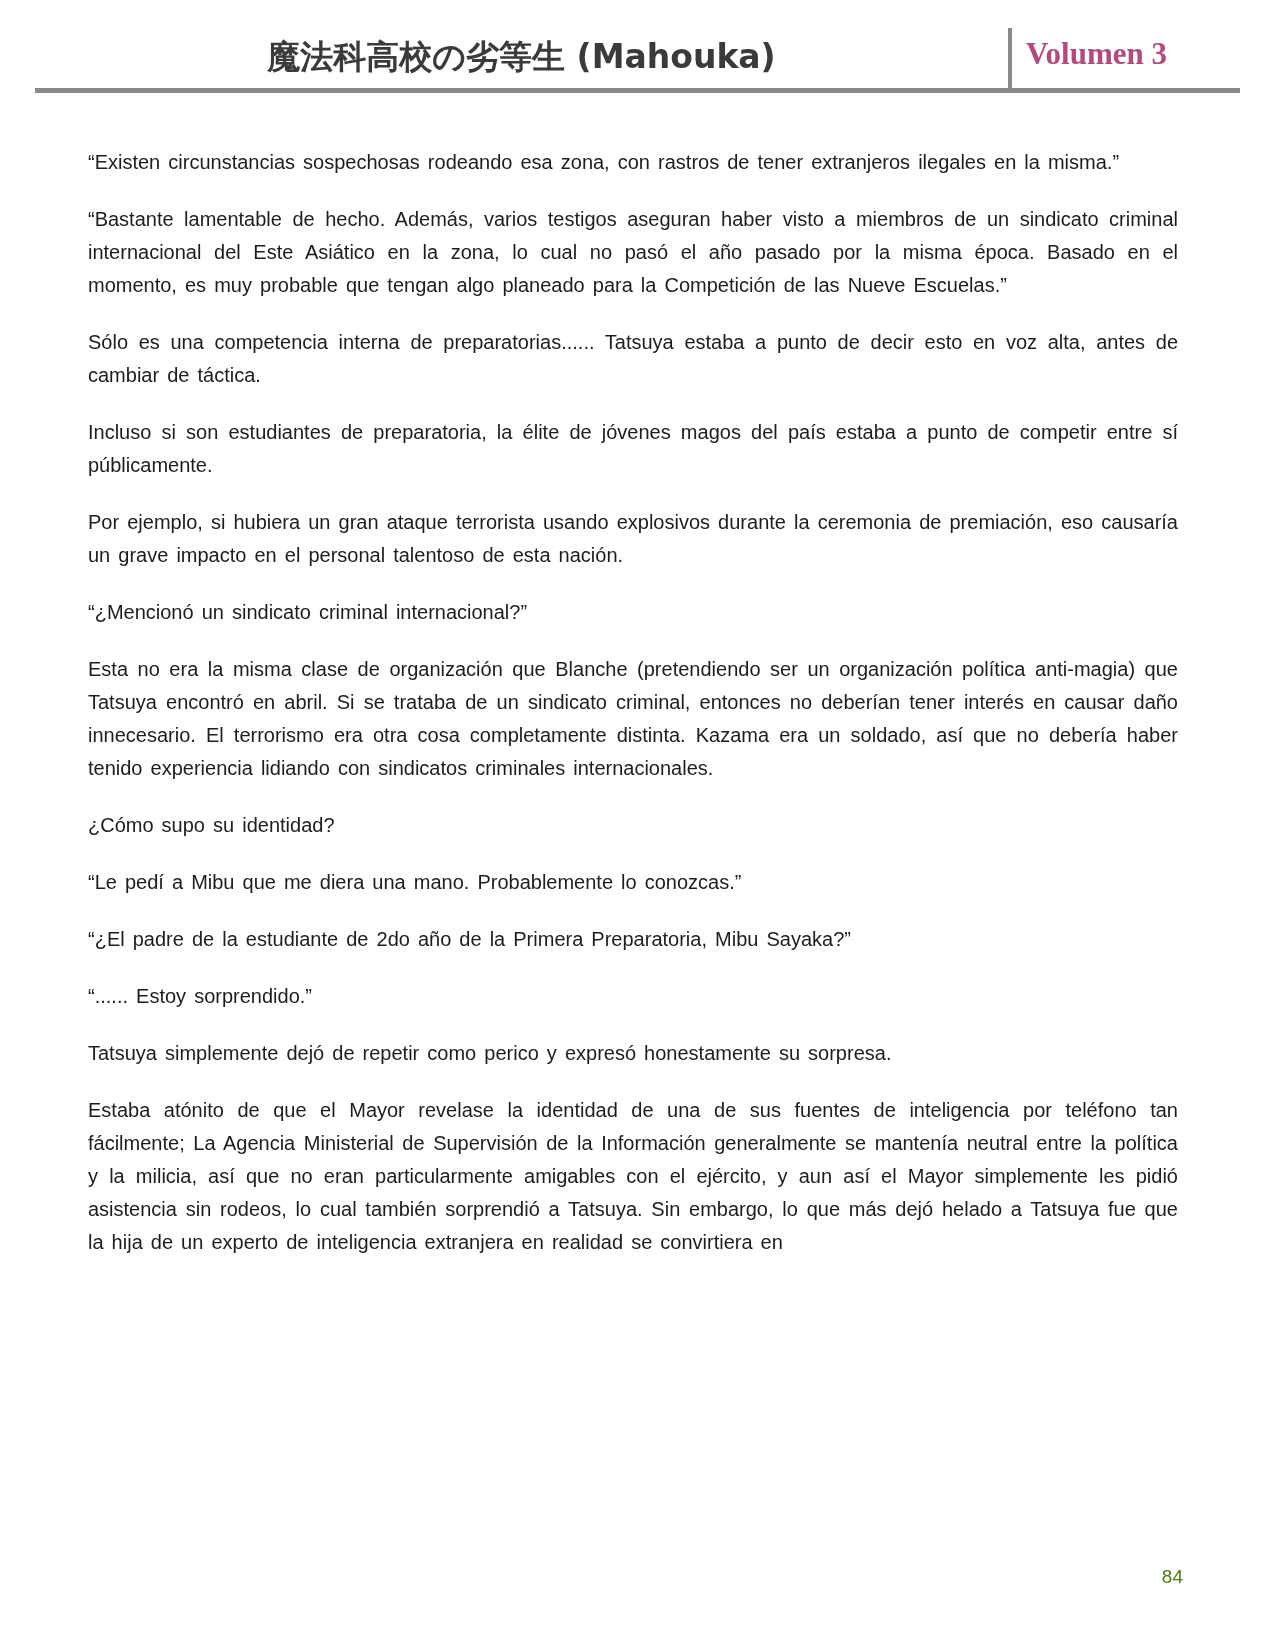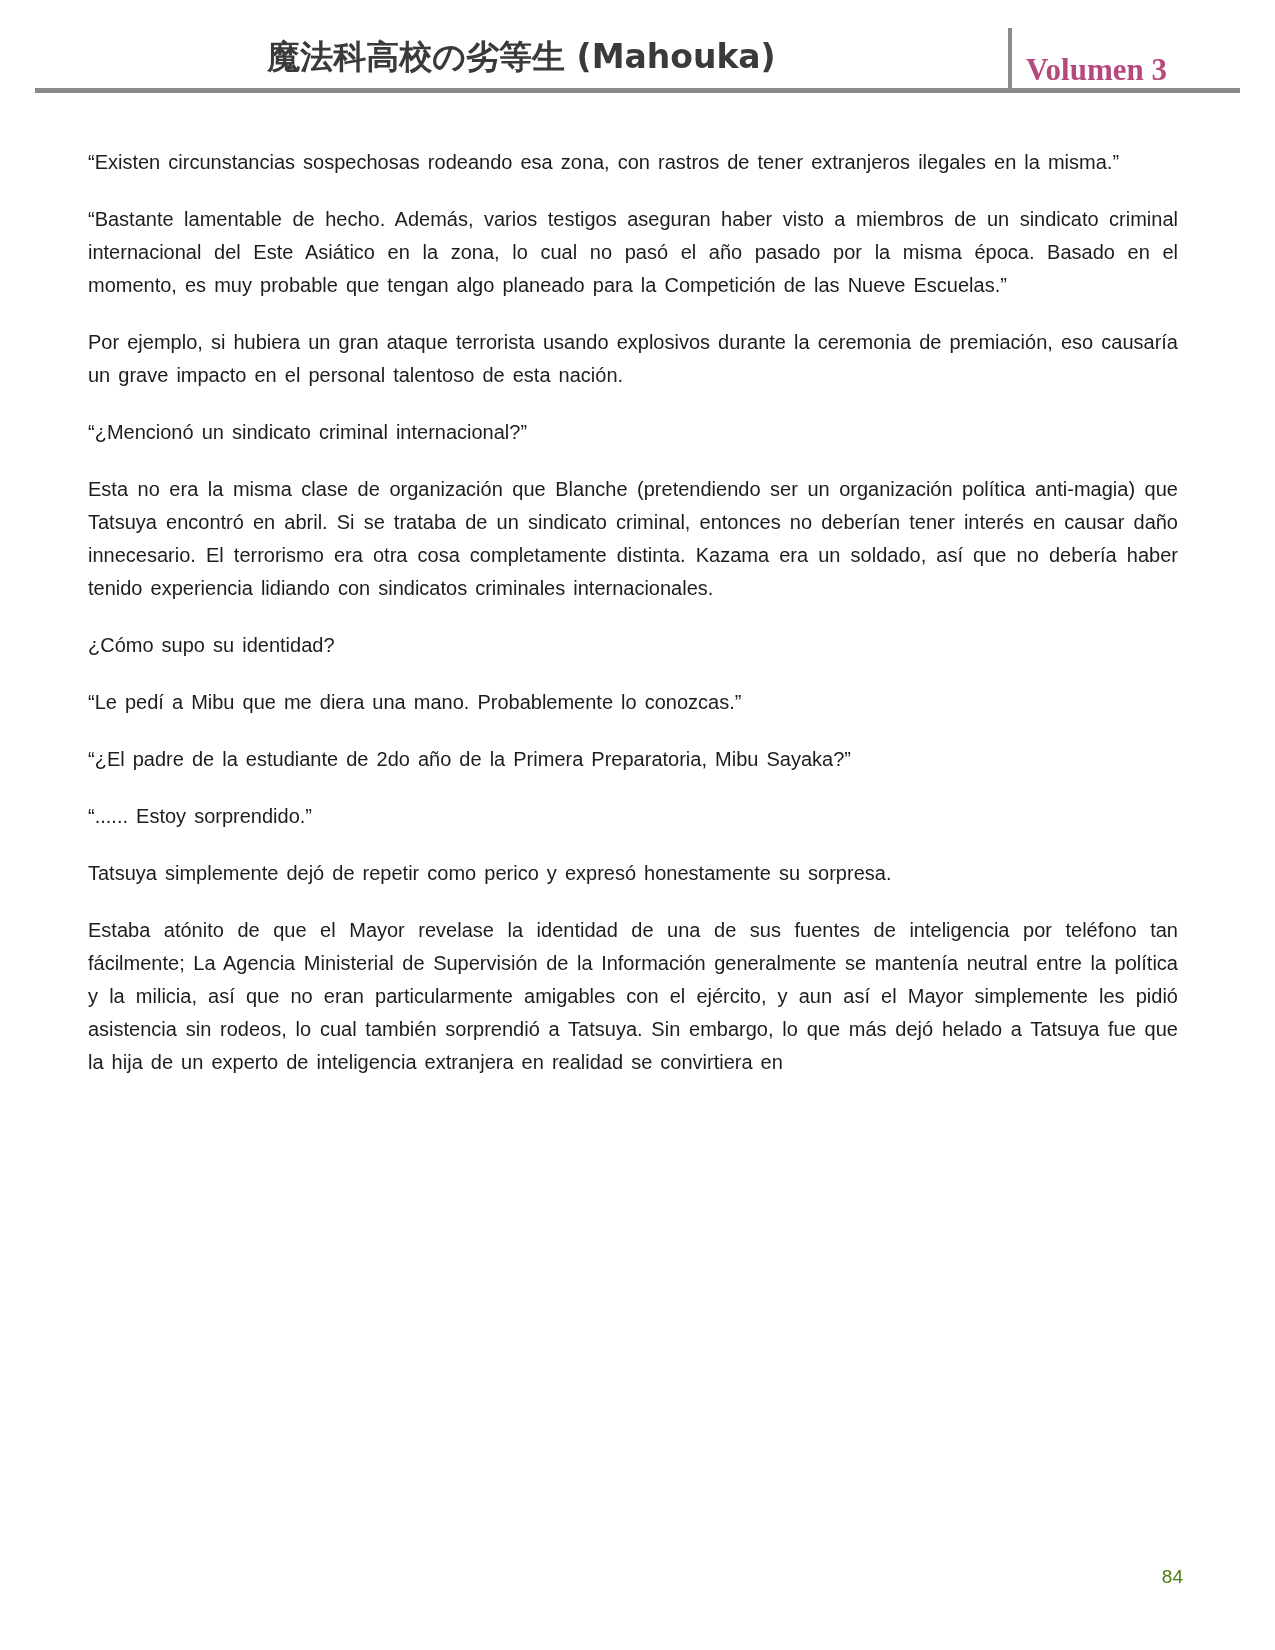--- a/index.html
+++ b/index.html
@@ -37,21 +37,21 @@
     color: #3a3a3a;
     white-space: nowrap;
   }
   .header-right {
     width: 232px;
     align-self: flex-end;
     height: 60px;
     border-left: 4px solid #8a8a8a;
     display: flex;
     align-items: flex-end;
-    padding: 0 0 0 14px;
+    padding: 0 0 16px 14px;
     box-sizing: border-box;
   }
   .volume-label {
     font-family: "Liberation Serif", serif;
     font-weight: bold;
     font-size: 31px;
     color: #b5497d;
     white-space: nowrap;
   }
   
@@ -85,20 +85,22 @@
       <span class="page-title">魔法科高校の劣等生 (Mahouka)</span>
     </div>
     <div class="header-right">
       <span class="volume-label">Volumen 3</span>
     </div>
   </div>
 
   <div class="content">
     <p>“Existen circunstancias sospechosas rodeando esa zona, con rastros de tener extranjeros ilegales en la misma.”</p>
     <p>“Bastante lamentable de hecho. Además, varios testigos aseguran haber visto a miembros de un sindicato criminal internacional del Este Asiático en la zona, lo cual no pasó el año pasado por la misma época. Basado en el momento, es muy probable que tengan algo planeado para la Competición de las Nueve Escuelas.”</p>
+    <p>Sólo es una competencia interna de preparatorias...... Tatsuya estaba a punto de decir esto en voz alta, antes de cambiar de táctica.</p>
+    <p>Incluso si son estudiantes de preparatoria, la élite de jóvenes magos del país estaba a punto de competir entre sí públicamente.</p>
     <p>Por ejemplo, si hubiera un gran ataque terrorista usando explosivos durante la ceremonia de premiación, eso causaría un grave impacto en el personal talentoso de esta nación.</p>
     <p>“¿Mencionó un sindicato criminal internacional?”</p>
     <p>Esta no era la misma clase de organización que Blanche (pretendiendo ser un organización política anti-magia) que Tatsuya encontró en abril. Si se trataba de un sindicato criminal, entonces no deberían tener interés en causar daño innecesario. El terrorismo era otra cosa completamente distinta. Kazama era un soldado, así que no debería haber tenido experiencia lidiando con sindicatos criminales internacionales.</p>
     <p>¿Cómo supo su identidad?</p>
     <p>“Le pedí a Mibu que me diera una mano. Probablemente lo conozcas.”</p>
     <p>“¿El padre de la estudiante de 2do año de la Primera Preparatoria, Mibu Sayaka?”</p>
     <p>“...... Estoy sorprendido.”</p>
     <p>Tatsuya simplemente dejó de repetir como perico y expresó honestamente su sorpresa.</p>
     <p>Estaba atónito de que el Mayor revelase la identidad de una de sus fuentes de inteligencia por teléfono tan fácilmente; La Agencia Ministerial de Supervisión de la Información generalmente se mantenía neutral entre la política y la milicia, así que no eran particularmente amigables con el ejército, y aun así el Mayor simplemente les pidió asistencia sin rodeos, lo cual también sorprendió a Tatsuya. Sin embargo, lo que más dejó helado a Tatsuya fue que la hija de un experto de inteligencia extranjera en realidad se convirtiera en</p>
   </div>

